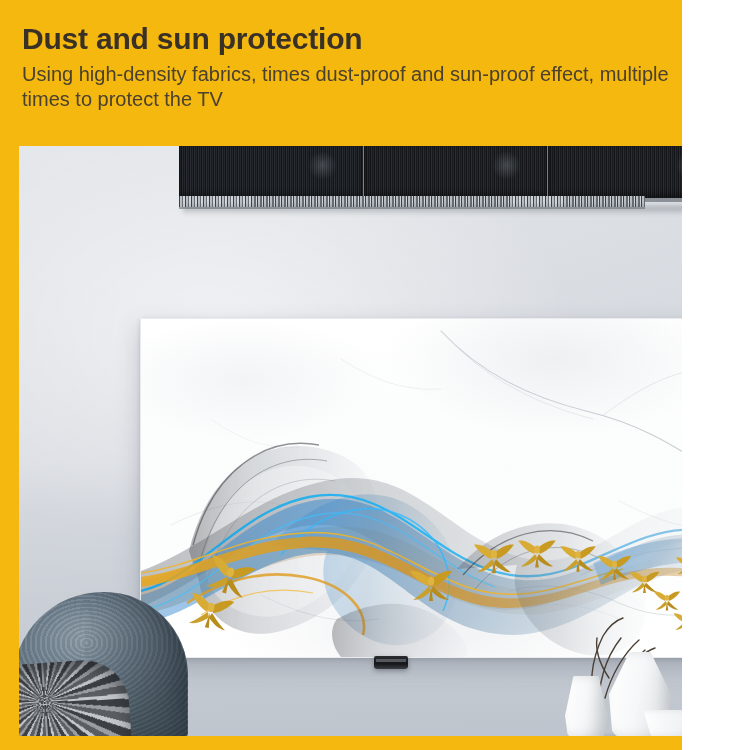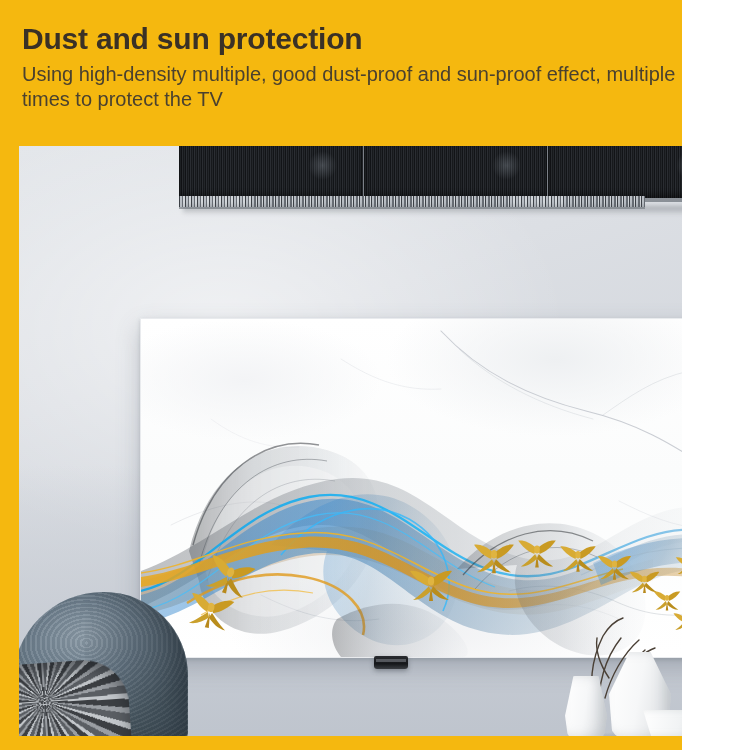--- a/index.html
+++ b/index.html
@@ -317,21 +317,21 @@
     background: radial-gradient(ellipse at center, rgba(120,128,136,0.35), rgba(120,128,136,0) 70%);
   }
 </style>
 </head>
 <body>
 
 <div id="page">
 
   <div class="header-block">
     <h1 class="promo-title">Dust and sun protection</h1>
-    <p class="promo-subtitle">Using high-density multiple, good dust-proof and sun-proof effect, multiple times to protect the TV</p>
+    <p class="promo-subtitle">Using high-density fabrics, times dust-proof and sun-proof effect, multiple times to protect the TV</p>
   </div>
 
   <div class="photo">
 
     <div class="wall"></div>
     <div class="wall-sheen"></div>
     <div class="wall-lower"></div>
 
     <div class="cabinet">
       <div class="cab-side"></div>

